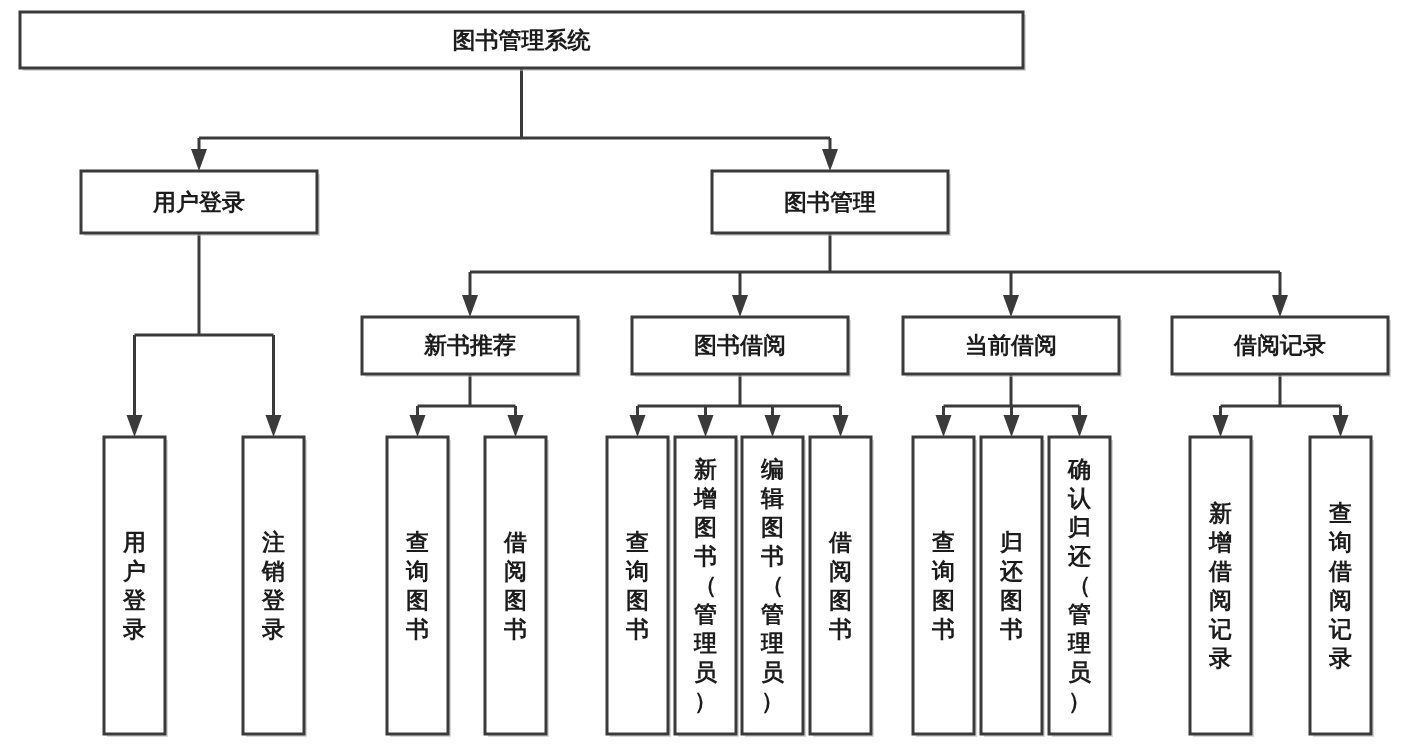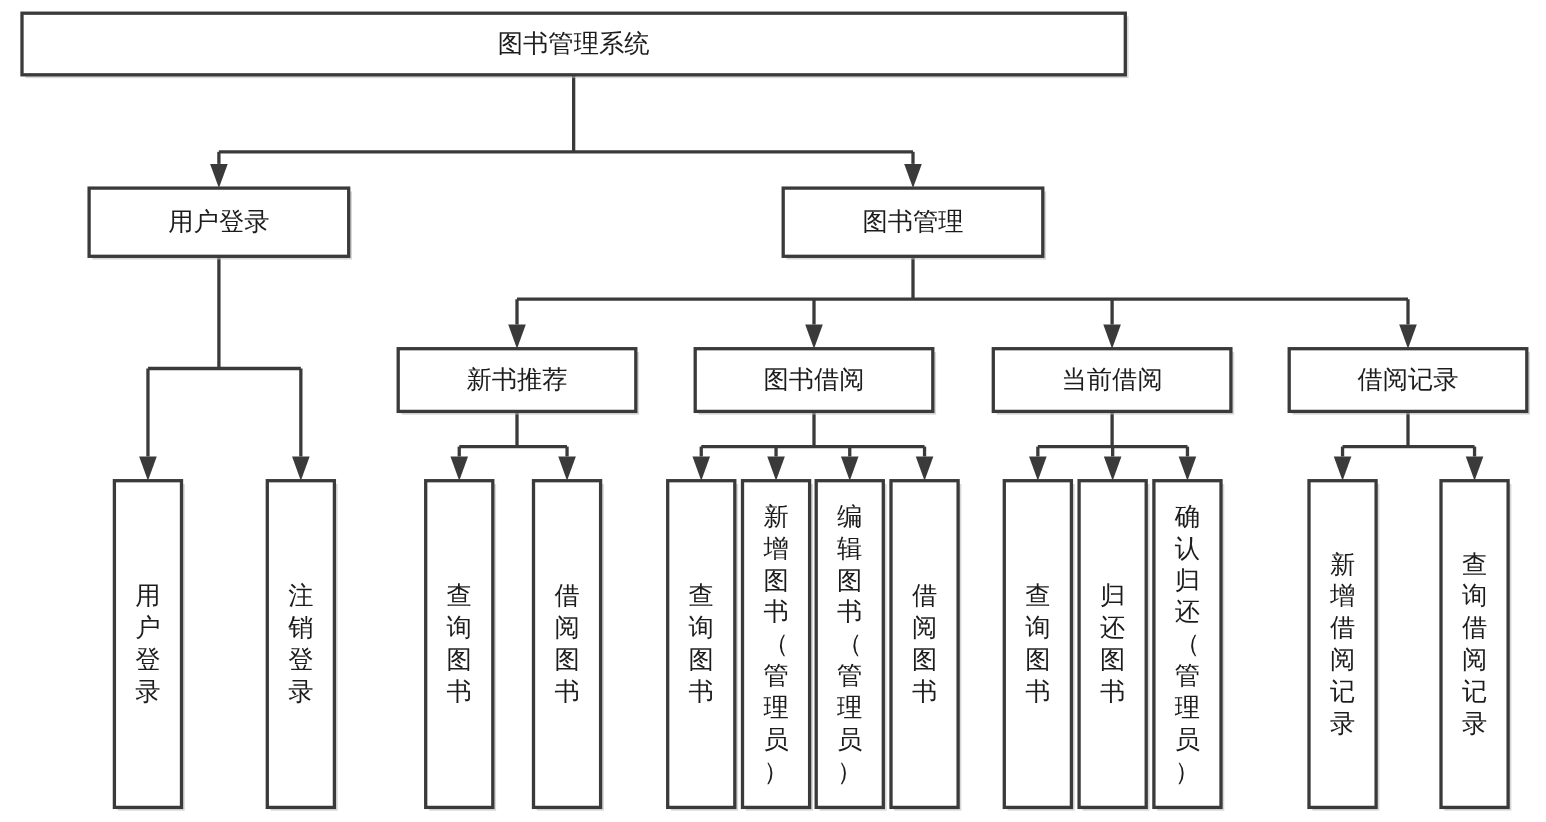--- a/index.html
+++ b/index.html
@@ -12,20 +12,21 @@
     width: 1405px;
     height: 747px;
     font-family: "DejaVu Sans", "Liberation Sans", sans-serif;
     overflow: hidden;
     position: relative;
   }
   #diagram-root {
     position: relative;
     width: 1405px;
     height: 614px;
+    font-weight: bold;
   }
   svg#flow-svg {
     position: absolute;
     left: 0;
     top: 0;
     width: 1405px;
     height: 747px;
     display: block;
   }
   .node-box {

